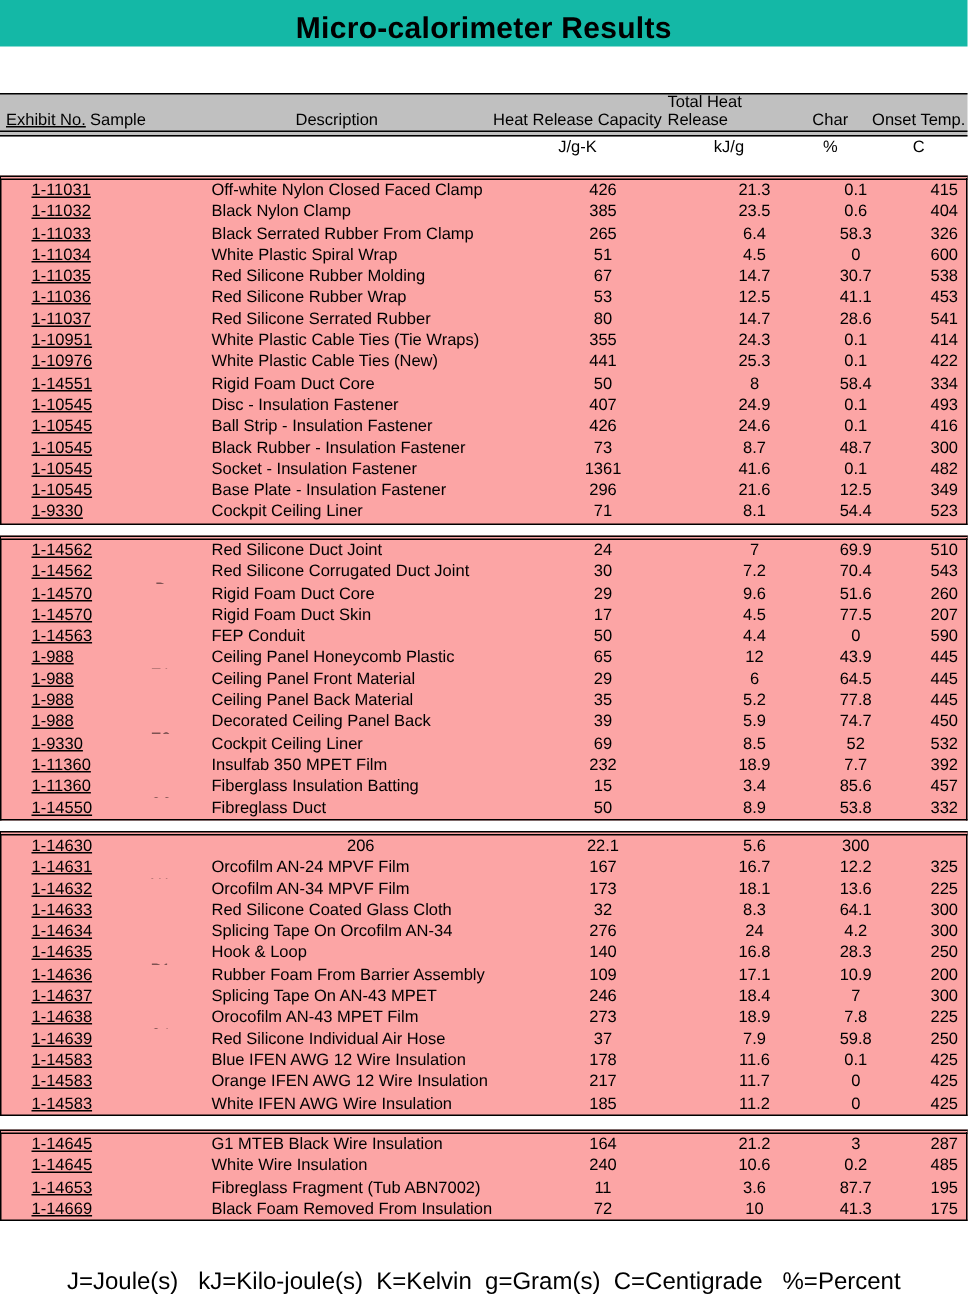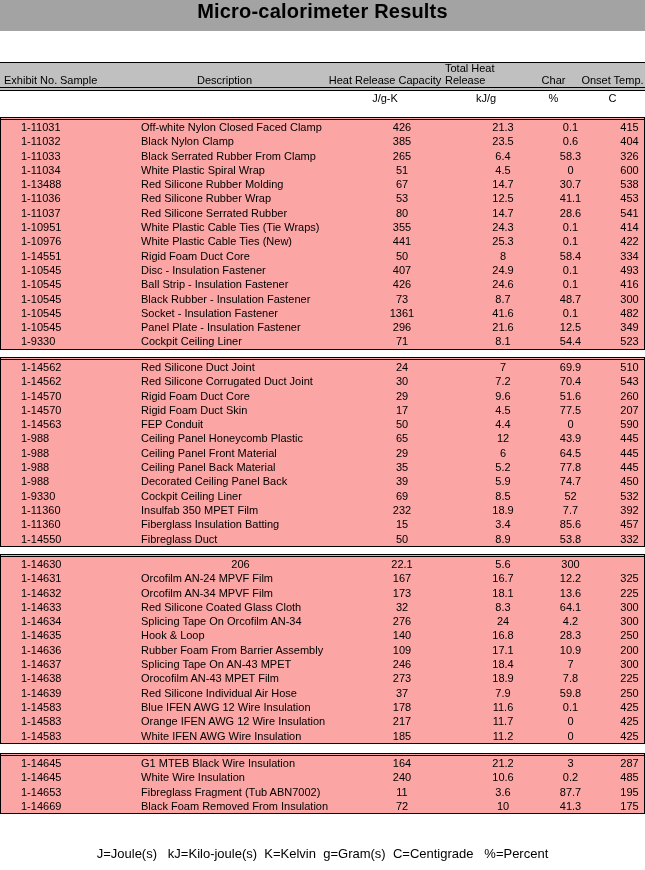--- a/index.html
+++ b/index.html
@@ -5,32 +5,32 @@
   * { margin:0; padding:0; box-sizing:border-box; }
   html,body { width:645px; height:870px; background:#ffffff; }
   body {
     position:relative;
     font-family:"Liberation Sans","DejaVu Sans",sans-serif;
     color:#000;
     overflow:hidden;
   }
   .banner {
     position:absolute; top:0; left:0; width:645px; height:31px;
-    background:#a3a3a3;
-    display:flex; align-items:flex-start; justify-content:center;
+    background:#14b8a6;
+    display:flex; align-items:flex-end; justify-content:center;
   }
   .banner .title { font-size:20px; font-weight:bold; letter-spacing:0.2px; }
 
   .grid {
     display:grid;
     grid-template-columns:58px 64px 203px 120px 82px 53px 65px;
     width:645px;
   }
   .cell { font-size:11px; line-height:14.3px; white-space:nowrap; overflow:hidden; }
-  .c-exhibit { text-align:left; padding-left:4px; }
+  .c-exhibit { text-align:left; padding-left:4px;text-decoration:underline; }
   .c-sample  { text-align:center;margin-top:12px; }
   .c-desc    { text-align:left; padding-left:2px; }
   .c-num     { text-align:center; }
 
   .header-band {
     position:absolute; top:62px; left:0; width:645px;
     background:#c0c0c0;
     border-top:1px solid #000;
     border-bottom:4px double #000;
     height:29px;
@@ -55,21 +55,21 @@
     padding-left:16px;
   }
   #section-0 { top:117px; }
   #section-1 { top:357px; }
   #section-2 { top:554px; }
   #section-3 { top:753px; }
   .section .row { height:14.3px; }
 
   .footer {
     position:absolute; top:846px; left:0; width:645px;
-    text-align:center; font-size:13px; white-space:pre;
+    text-align:center; font-size:16px; white-space:pre;
   }
 </style>
 </head>
 <body>
 
 <div class="banner">
   <div class="title">Micro-calorimeter Results</div>
 </div>
 
 <div class="header-band grid">
@@ -126,21 +126,21 @@
     <div class="row grid">
       <div class="cell c-exhibit">1-11034</div>
       <div class="cell c-sample"></div>
       <div class="cell c-desc">White Plastic Spiral Wrap</div>
       <div class="cell c-num">51</div>
       <div class="cell c-num">4.5</div>
       <div class="cell c-num">0</div>
       <div class="cell c-num">600</div>
     </div>
     <div class="row grid">
-      <div class="cell c-exhibit">1-13488</div>
+      <div class="cell c-exhibit">1-11035</div>
       <div class="cell c-sample"></div>
       <div class="cell c-desc">Red Silicone Rubber Molding</div>
       <div class="cell c-num">67</div>
       <div class="cell c-num">14.7</div>
       <div class="cell c-num">30.7</div>
       <div class="cell c-num">538</div>
     </div>
     <div class="row grid">
       <div class="cell c-exhibit">1-11036</div>
       <div class="cell c-sample"></div>
@@ -218,21 +218,21 @@
       <div class="cell c-sample"></div>
       <div class="cell c-desc">Socket - Insulation Fastener</div>
       <div class="cell c-num">1361</div>
       <div class="cell c-num">41.6</div>
       <div class="cell c-num">0.1</div>
       <div class="cell c-num">482</div>
     </div>
     <div class="row grid">
       <div class="cell c-exhibit">1-10545</div>
       <div class="cell c-sample"></div>
-      <div class="cell c-desc">Panel Plate - Insulation Fastener</div>
+      <div class="cell c-desc">Base Plate - Insulation Fastener</div>
       <div class="cell c-num">296</div>
       <div class="cell c-num">21.6</div>
       <div class="cell c-num">12.5</div>
       <div class="cell c-num">349</div>
     </div>
     <div class="row grid">
       <div class="cell c-exhibit">1-9330</div>
       <div class="cell c-sample"></div>
       <div class="cell c-desc">Cockpit Ceiling Liner</div>
       <div class="cell c-num">71</div>

